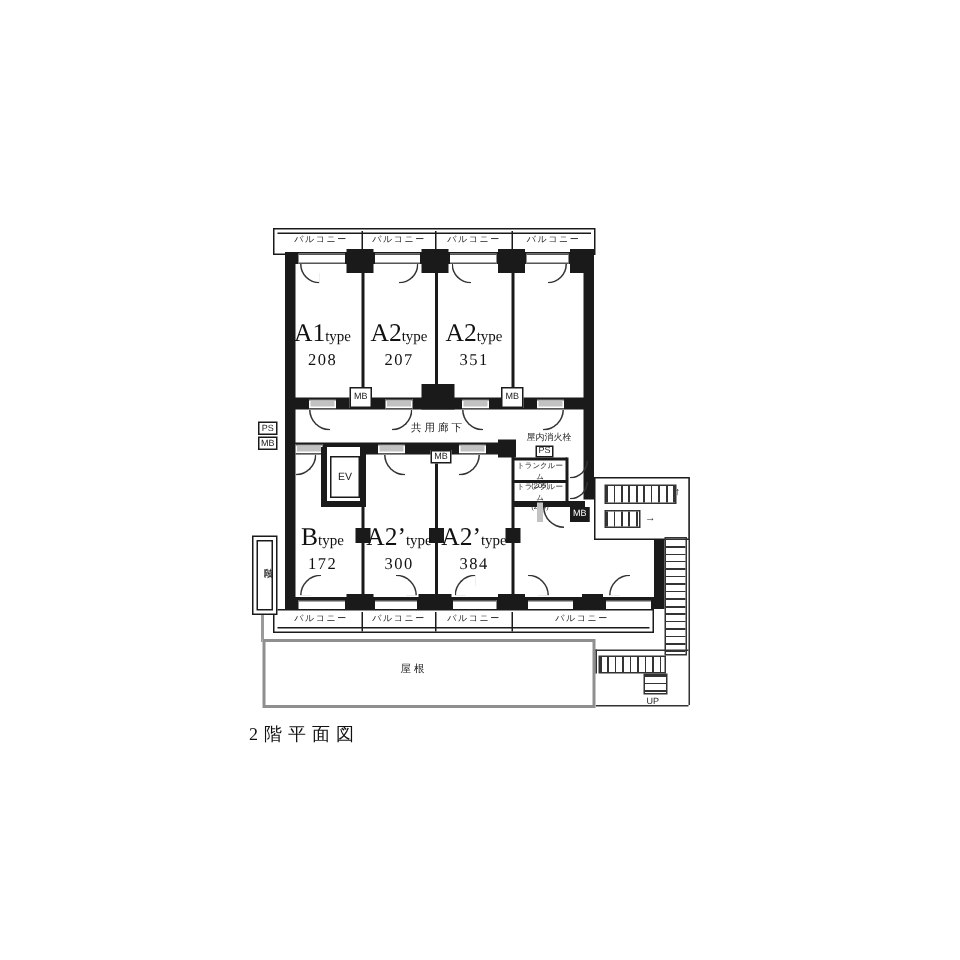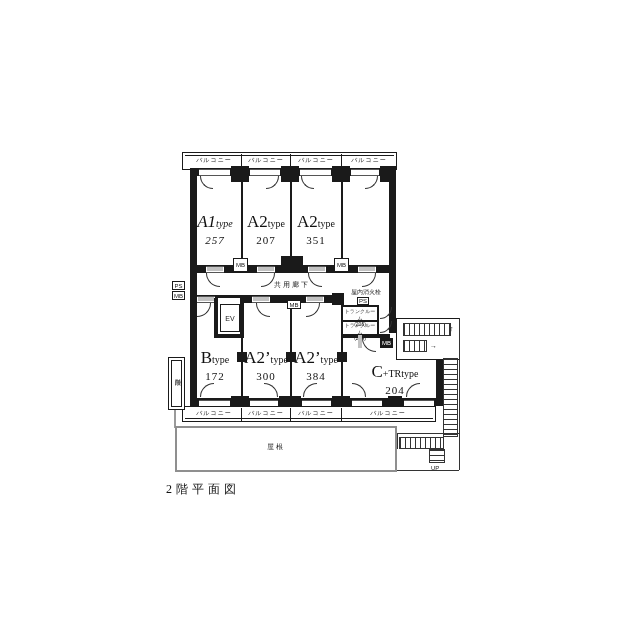--- a/index.html
+++ b/index.html
@@ -82,23 +82,23 @@
   <div class="win" style="left:199px;top:169px;width:31px;height:5px;"></div>
   <div class="win" style="left:250px;top:169px;width:30px;height:5px;"></div>
   <div class="win" style="left:300px;top:169px;width:31px;height:5px;"></div>
   <div class="win" style="left:351px;top:169px;width:28px;height:5px;"></div>
 
   <div class="arc arc1" style="left:200px;top:176px;width:13px;height:13px;"></div>
   <div class="arc arc2" style="left:266px;top:176px;width:13px;height:13px;"></div>
   <div class="arc arc1" style="left:301px;top:176px;width:13px;height:13px;"></div>
   <div class="arc arc2" style="left:365px;top:176px;width:13px;height:13px;"></div>
 
-  <div class="roomlab" style="left:192px;top:212px;width:46px;font-style:italic;">
+  <div class="roomlab" style="left:192px;top:212px;width:46px;">
     <span class="big">A1</span><span class="small">type</span>
-    <span class="num">257</span>
+    <span class="num">208</span>
   </div>
   <div class="roomlab" style="left:243px;top:212px;width:46px;">
     <span class="big">A2</span><span class="small">type</span>
     <span class="num">207</span>
   </div>
   <div class="roomlab" style="left:293px;top:212px;width:46px;">
     <span class="big">A2</span><span class="small">type</span>
     <span class="num">351</span>
   </div>
 
@@ -150,24 +150,20 @@
     <span class="num">172</span>
   </div>
   <div class="roomlab" style="left:243px;top:348px;width:46px;">
     <span class="big">A2’</span><span class="small">type</span>
     <span class="num">300</span>
   </div>
   <div class="roomlab" style="left:293px;top:348px;width:46px;">
     <span class="big">A2’</span><span class="small">type</span>
     <span class="num">384</span>
   </div>
-  <div class="roomlab" style="left:360px;top:362px;width:70px;">
-    <span class="big">C</span><span class="small">+TRtype</span>
-    <span class="num">204</span>
-  </div>
 
   <div class="t6" style="left:351px;top:289px;">屋内消火栓</div>
   <div class="tag" style="left:357px;top:297px;width:12px;height:8px;">PS</div>
   <div class="wall" style="left:342px;top:305px;width:36px;height:2px;"></div>
   <div class="wall" style="left:342px;top:320px;width:36px;height:2px;"></div>
   <div class="wall" style="left:342px;top:334px;width:48px;height:4px;"></div>
   <div class="vline" style="left:377px;top:305px;width:2px;height:30px;"></div>
   <div class="trunklab" style="left:343px;top:308px;width:34px;">
     <span>トランクルーム</span><br>
     <span>(205)</span>

